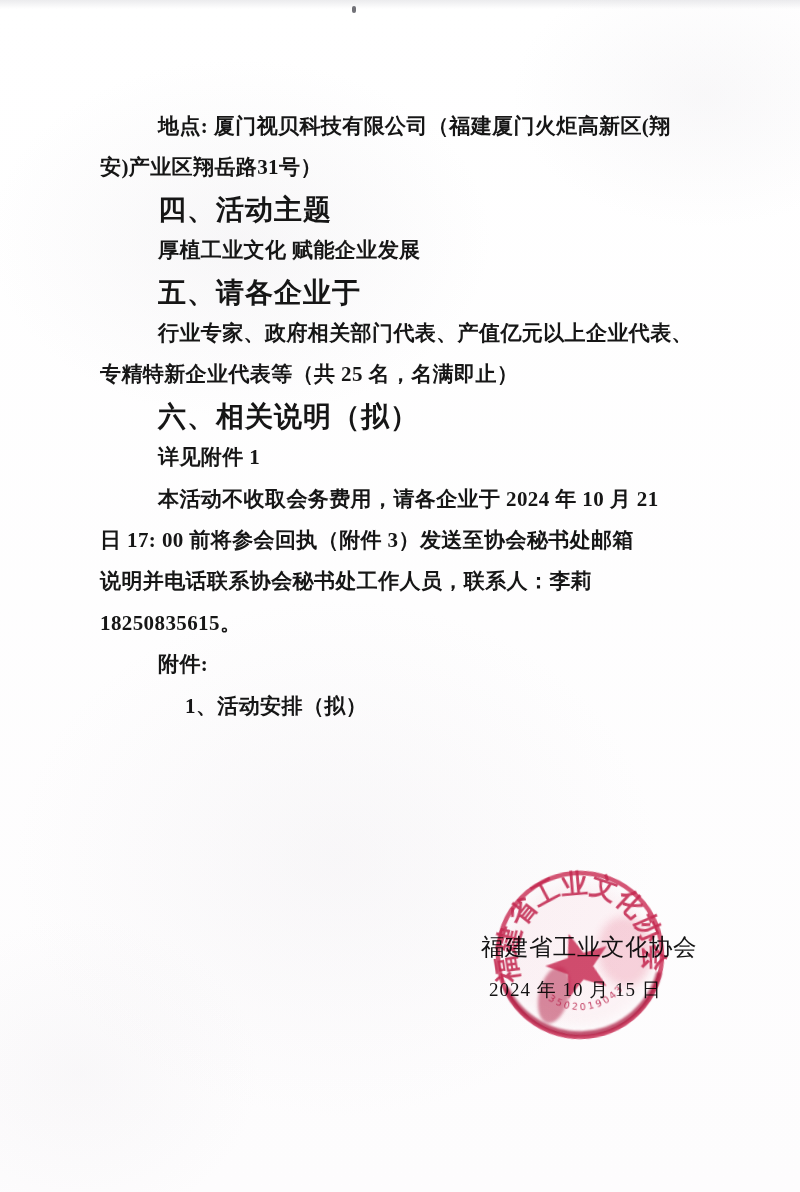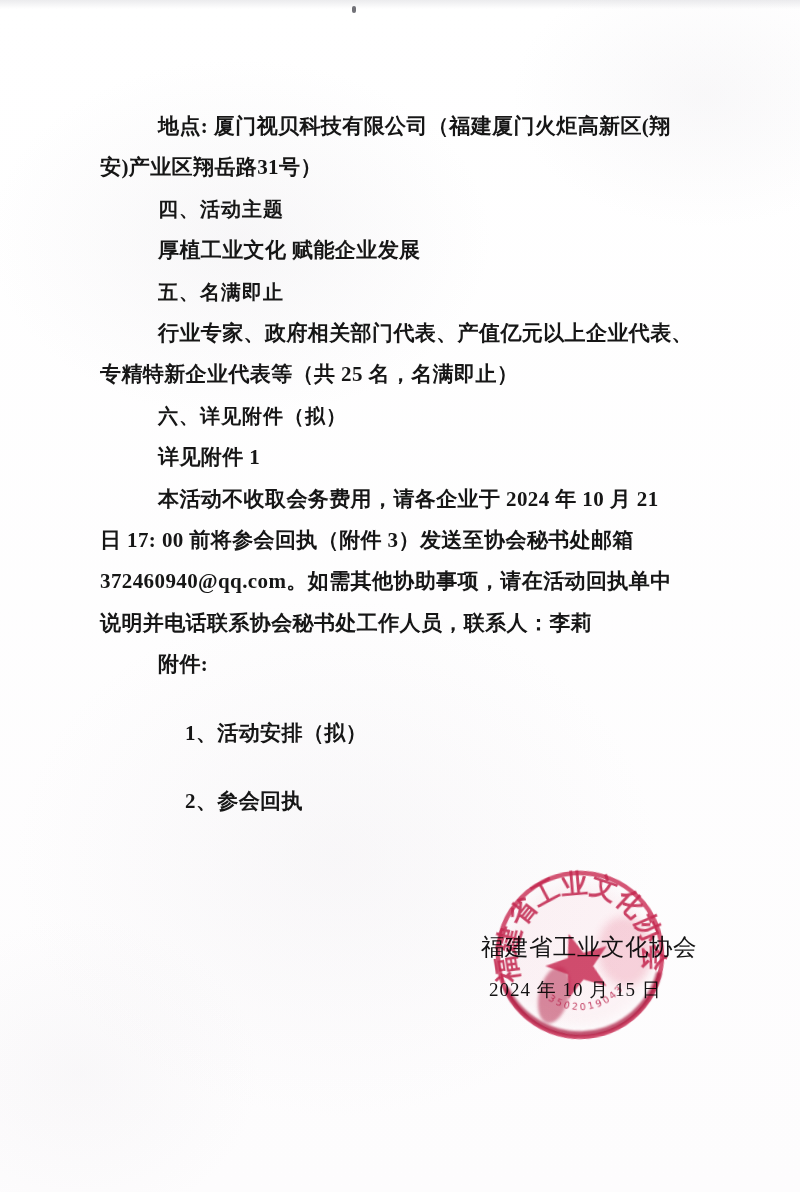--- a/index.html
+++ b/index.html
@@ -12,53 +12,52 @@
       radial-gradient(320px 220px at 88% 8%,  rgba(219,215,222,.18), transparent 60%),
       radial-gradient(300px 260px at 10% 90%, rgba(216,212,218,.12), transparent 60%),
       linear-gradient(#ffffff,#fdfcfd);}
   .top-shade{position:absolute;left:0;top:0;width:800px;height:9px;
     background:linear-gradient(to bottom, rgba(184,184,192,.28), rgba(184,184,192,0));}
   .speck{position:absolute;left:352px;top:6px;width:4px;height:7px;border-radius:2px;
     background:#4e4e55;opacity:.8;}
   .doc-body{position:absolute;left:100px;top:106px;width:604px;color:#161616;}
   .line{font-size:21px;line-height:41.4px;letter-spacing:.4px;white-space:nowrap;font-weight:bold;}
   .indent{padding-left:58px;}
-  .indent-list{padding-left:85px;margin-top:27px;}
-  .heading{padding-left:58px;font-weight:bold;font-size:20px;letter-spacing:1px;}
+  .indent-list{padding-left:85px;}
+  .heading{padding-left:58px;font-weight:bold;font-size:28px;letter-spacing:1px;}
   .sig{position:absolute;color:#141414;white-space:nowrap;z-index:2;}
   .sig-org{left:481px;top:931px;font-size:23.5px;letter-spacing:.5px;}
   .sig-date{left:489px;top:977px;font-size:19px;letter-spacing:1px;}
   .seal{position:absolute;left:465px;top:840px;width:230px;height:230px;z-index:3;
     mix-blend-mode:multiply;transform:rotate(-6deg);filter:blur(.3px) saturate(1.05);}
   .seal svg{display:block;}
 </style>
 </head>
 <body>
 
 <div class="page">
   <div class="top-shade"></div>
   <div class="speck"></div>
 
   <div class="doc-body">
     <div class="line indent">地点: 厦门视贝科技有限公司（福建厦门火炬高新区(翔</div>
     <div class="line">安)产业区翔岳路31号）</div>
     <div class="line heading">四、活动主题</div>
     <div class="line indent">厚植工业文化 赋能企业发展</div>
-    <div class="line heading">五、名满即止</div>
+    <div class="line heading">五、请各企业于</div>
     <div class="line indent">行业专家、政府相关部门代表、产值亿元以上企业代表、</div>
     <div class="line">专精特新企业代表等（共 25 名，名满即止）</div>
-    <div class="line heading">六、详见附件（拟）</div>
+    <div class="line heading">六、相关说明（拟）</div>
     <div class="line indent">详见附件 1</div>
     <div class="line indent">本活动不收取会务费用，请各企业于 2024 年 10 月 21</div>
     <div class="line">日 17: 00 前将参会回执（附件 3）发送至协会秘书处邮箱</div>
-    <div class="line">372460940@qq.com。如需其他协助事项，请在活动回执单中</div>
     <div class="line">说明并电话联系协会秘书处工作人员，联系人：李莉</div>
+    <div class="line">18250835615。</div>
     <div class="line indent">附件:</div>
     <div class="line indent-list">1、活动安排（拟）</div>
-    <div class="line indent-list">2、参会回执</div>
   </div>
 
   <div class="sig sig-org">福建省工业文化协会</div>
   <div class="sig sig-date">2024 年 10 月 15 日</div>
 
   <div class="seal">
     <svg width="230" height="230" viewBox="0 0 230 230">
       <defs>
         <path id="arcTop" d="M 52.1 134.5 A 65 65 0 1 1 177.9 134.5" fill="none"></path>
         <path id="arcBottom" d="M 72.9 150.4 A 55 55 0 0 0 157.1 150.4" fill="none"></path>

